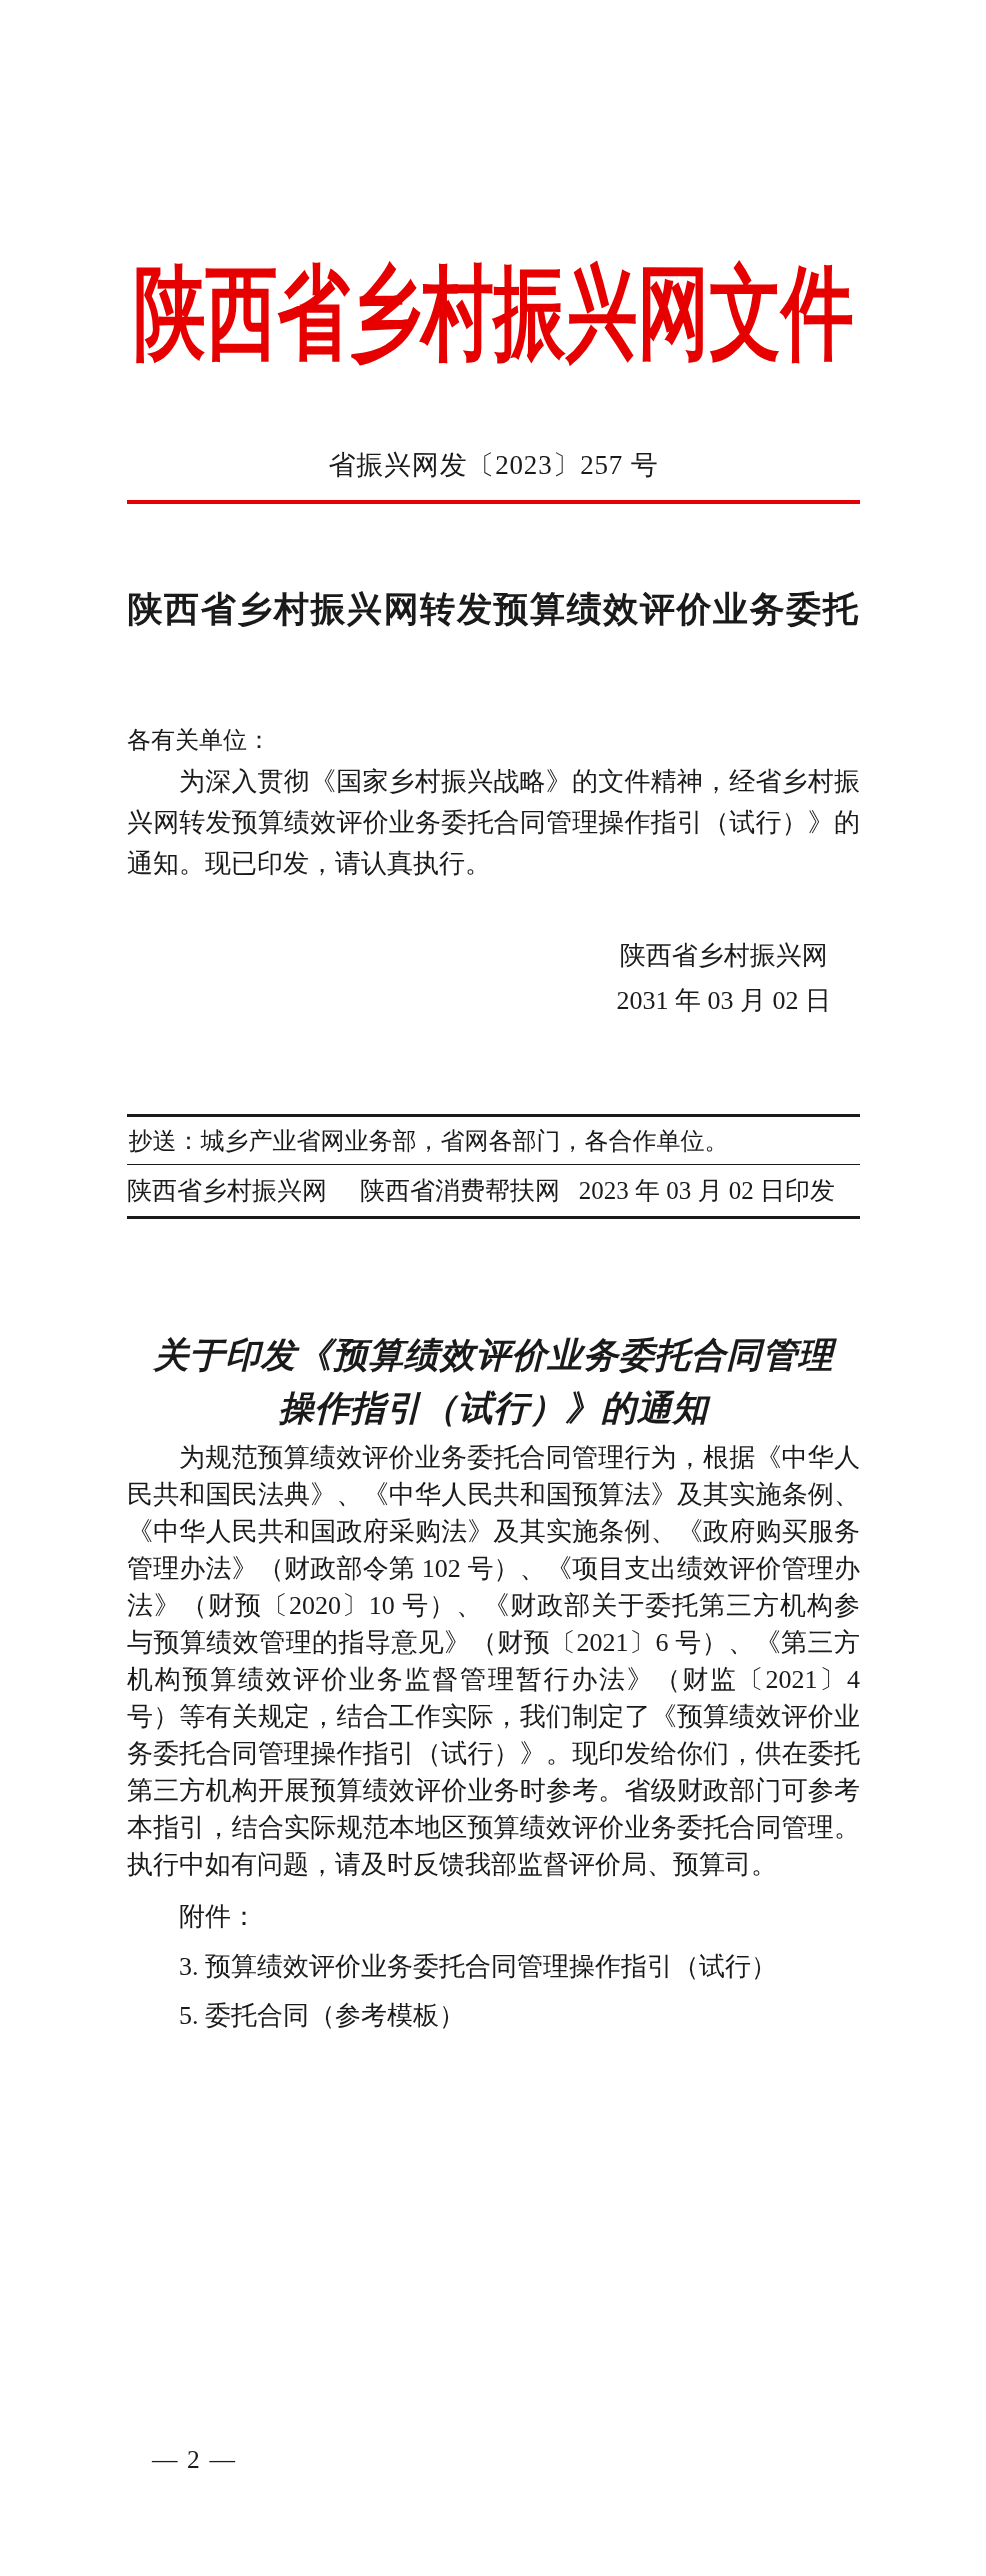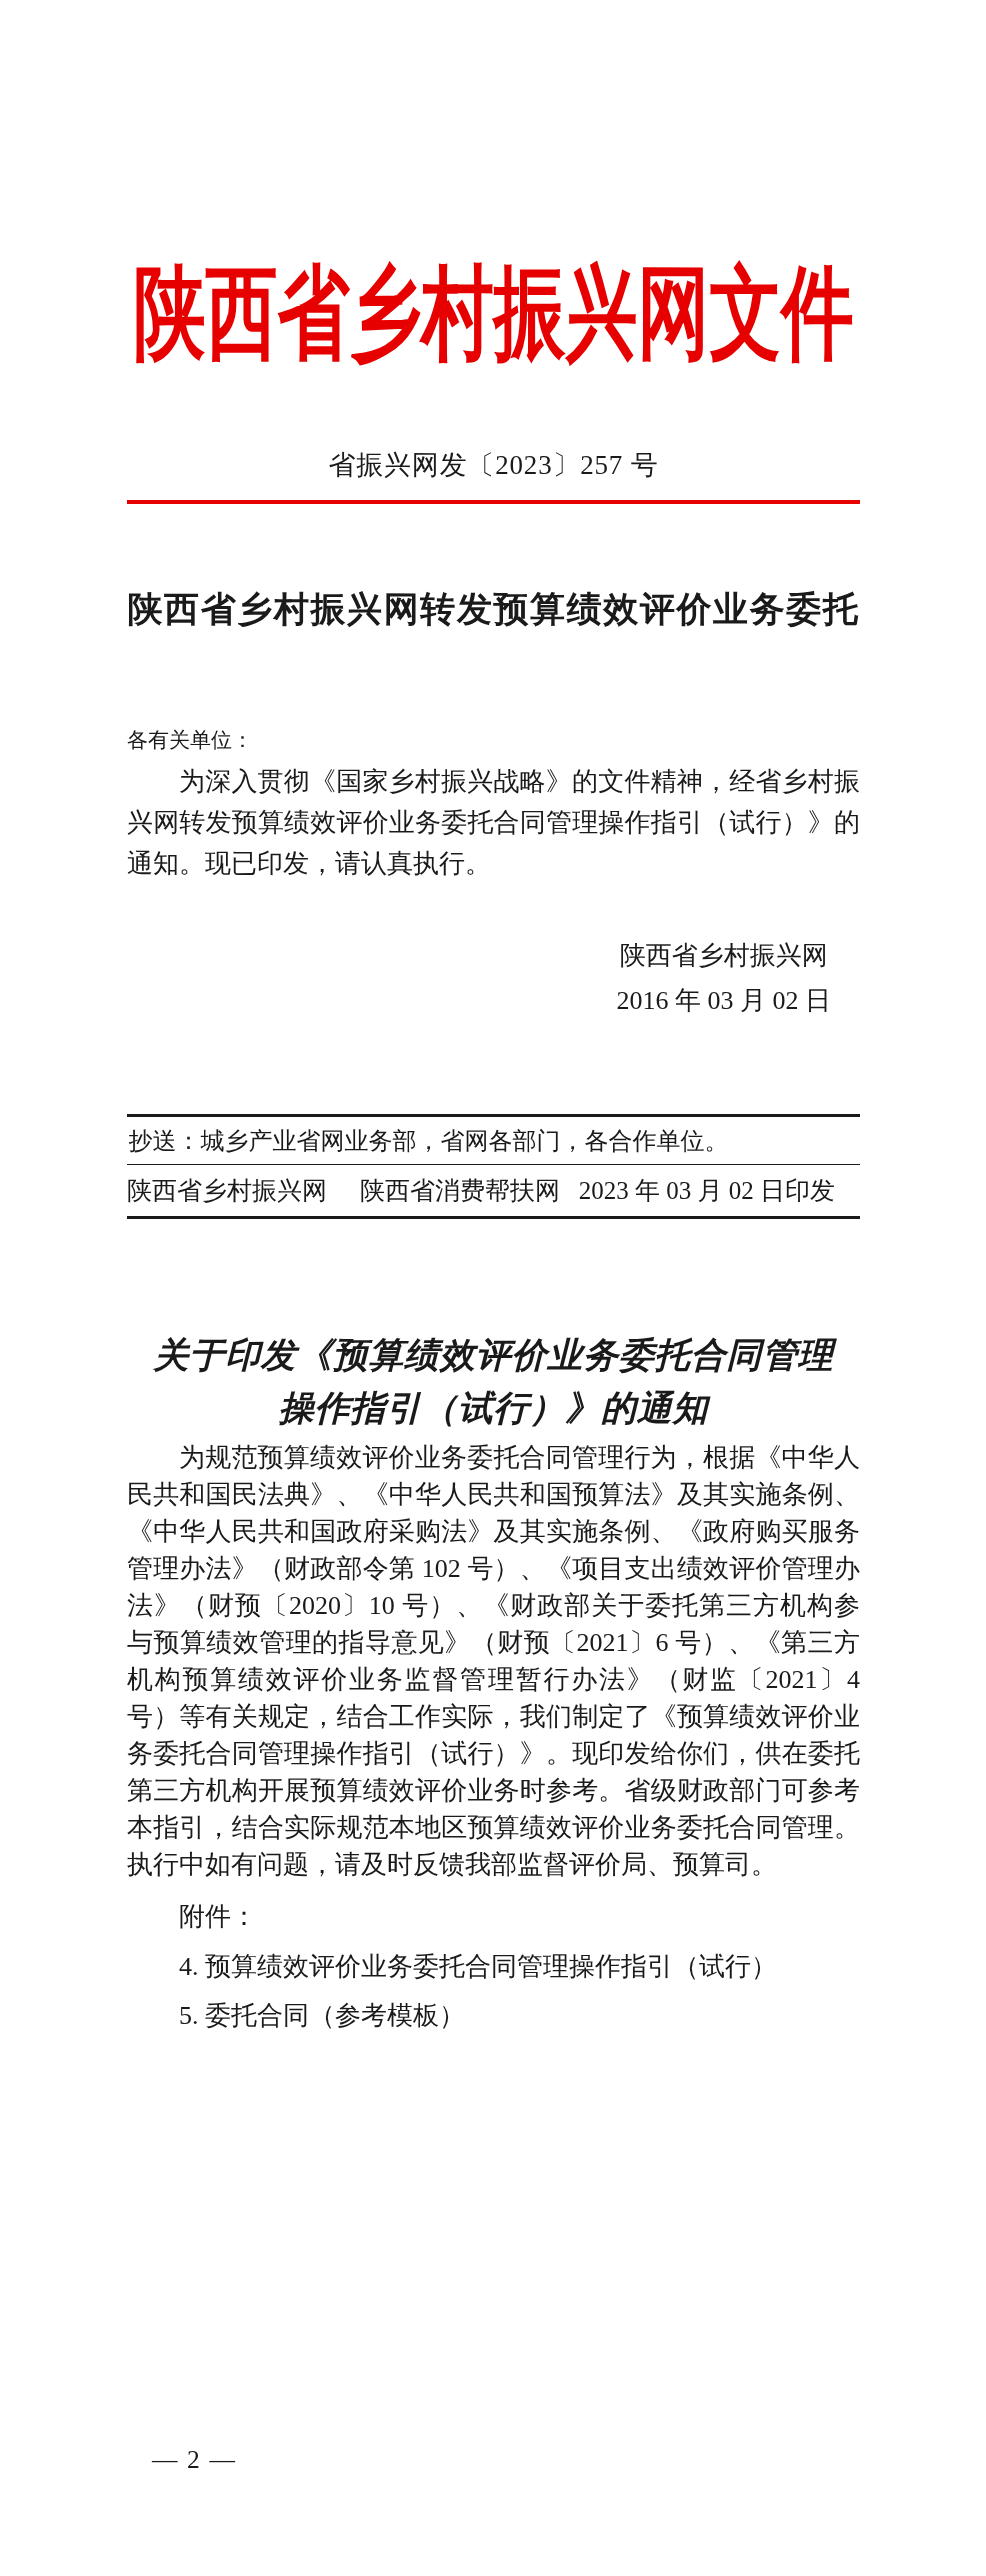--- a/index.html
+++ b/index.html
@@ -41,21 +41,21 @@
   .notice-title {
     margin-top: 82px;
     font-size: 35px;
     font-weight: bold;
     line-height: 48px;
     text-align: center;
     letter-spacing: 1.6px;
   }
   .salutation {
     margin: 86px 127px 0 127px;
-    font-size: 21px;
+    font-size: 24px;
     line-height: 41px;
   }
   .body-para {
     margin: 0 127px;
     font-size: 26px;
     line-height: 41px;
     text-align: justify;
     text-justify: inter-ideograph;
     text-indent: 2em;
   }
@@ -138,41 +138,41 @@
   <div class="notice-title">
     <div>陕西省乡村振兴网转发预算绩效评价业务委托</div>
   </div>
 
   <div class="salutation">各有关单位：</div>
 
   <div class="body-para">为深入贯彻《国家乡村振兴战略》的文件精神，经省乡村振兴网转发预算绩效评价业务委托合同管理操作指引（试行）》的通知。现已印发，请认真执行。</div>
 
   <div class="signature">
     <div>陕西省乡村振兴网</div>
-    <div>2016 年 03 月 02 日</div>
+    <div>2031 年 03 月 02 日</div>
   </div>
 
   <div class="footer-box">
     <div class="cc-row">抄送：城乡产业省网业务部，省网各部门，各合作单位。</div>
     <div class="issuer-row">
       <span>陕西省乡村振兴网</span>
       <span class="issuer-org-2">陕西省消费帮扶网</span>
       <span class="print-date">2023 年 03 月 02 日印发</span>
     </div>
   </div>
 
   <div class="reprint-title">
     <div>关于印发《预算绩效评价业务委托合同管理</div>
     <div>操作指引（试行）》的通知</div>
   </div>
 
   <div class="reprint-para">为规范预算绩效评价业务委托合同管理行为，根据《中华人民共和国民法典》、《中华人民共和国预算法》及其实施条例、《中华人民共和国政府采购法》及其实施条例、《政府购买服务管理办法》（财政部令第 102 号）、《项目支出绩效评价管理办法》（财预〔2020〕10 号）、《财政部关于委托第三方机构参与预算绩效管理的指导意见》（财预〔2021〕6 号）、《第三方机构预算绩效评价业务监督管理暂行办法》（财监〔2021〕4 号）等有关规定，结合工作实际，我们制定了《预算绩效评价业务委托合同管理操作指引（试行）》。现印发给你们，供在委托第三方机构开展预算绩效评价业务时参考。省级财政部门可参考本指引，结合实际规范本地区预算绩效评价业务委托合同管理。执行中如有问题，请及时反馈我部监督评价局、预算司。</div>
 
   <div class="attachments-label">附件：</div>
 
-  <div class="attachment-item">4. 预算绩效评价业务委托合同管理操作指引（试行）</div>
+  <div class="attachment-item">3. 预算绩效评价业务委托合同管理操作指引（试行）</div>
 
   <div class="attachment-item">5. 委托合同（参考模板）</div>
 
   <div class="page-number">— 2 —</div>
 
 </div>
 
 
 </body></html>

